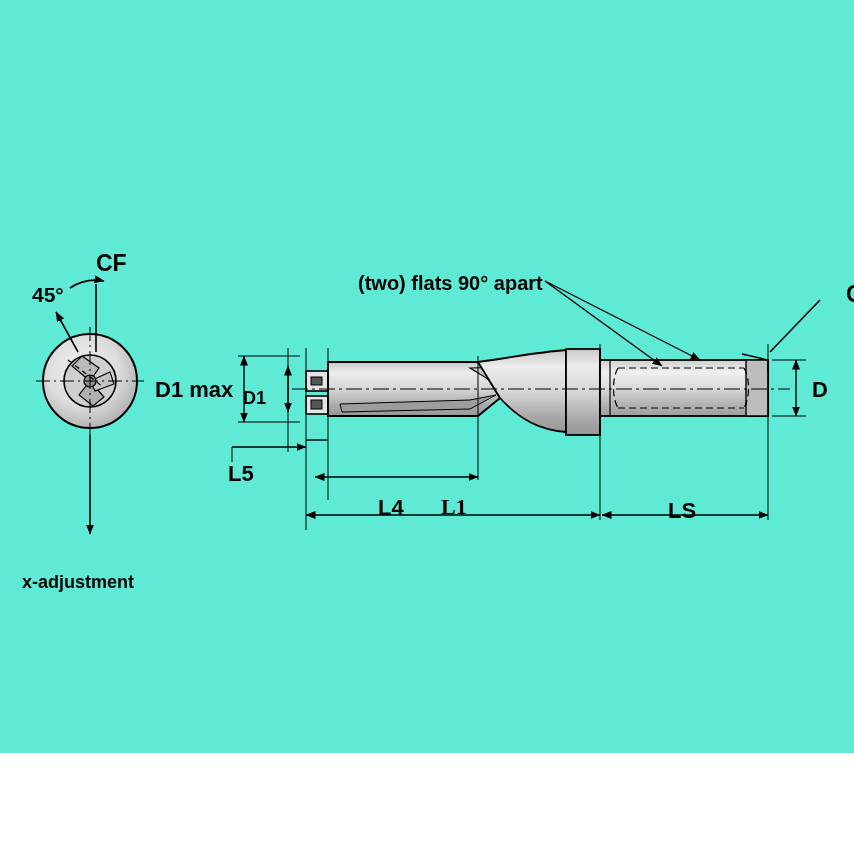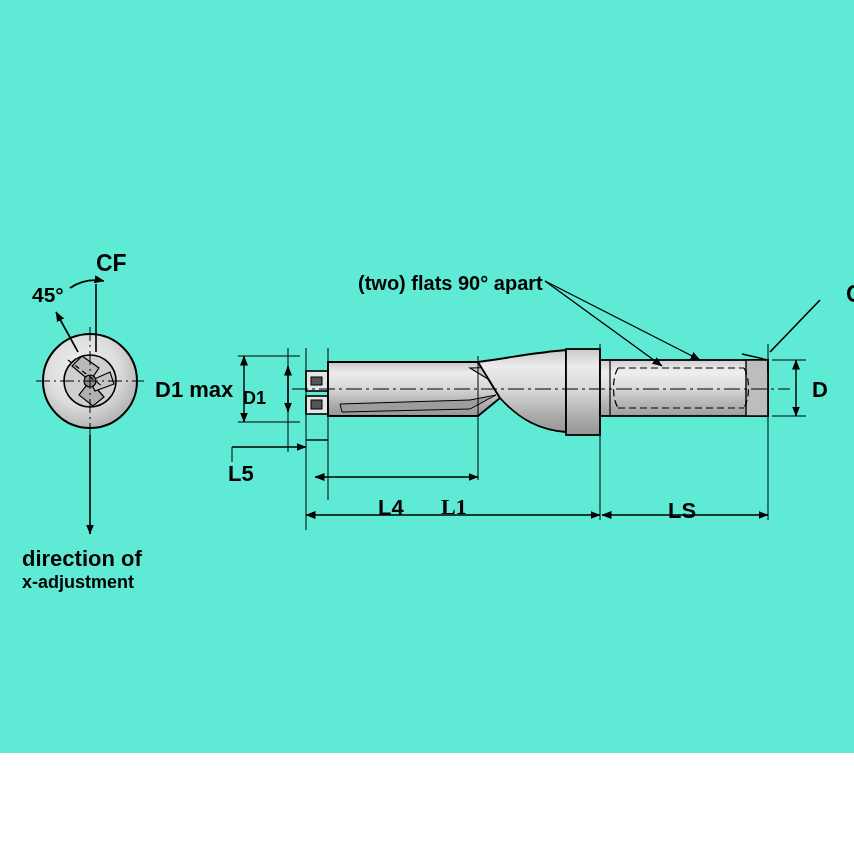--- a/index.html
+++ b/index.html
@@ -149,21 +149,20 @@
       <line x1="306" y1="515" x2="600" y2="515" stroke="#000" stroke-width="1.4" marker-start="url(#arrowStart)" marker-end="url(#arrowEnd)"></line>
 
       <line x1="602" y1="515" x2="768" y2="515" stroke="#000" stroke-width="1.4" marker-start="url(#arrowStart)" marker-end="url(#arrowEnd)"></line>
     </g>
   </svg>
 
   <div class="lbl" style="left:96px; top:250px; font-size:23px;">CF</div>
 
   <div class="lbl" style="left:32px; top:283px; font-size:21px;">45°</div>
 
-  <div class="lbl" style="left:22px; top:546px; font-size:22px;">direction of</div>
   <div class="lbl" style="left:22px; top:572px; font-size:18px;">x-adjustment</div>
 
   <div class="lbl" style="left:358px; top:272px; font-size:20px;">(two) flats 90° apart</div>
 
   <div class="lbl" style="left:846px; top:281px; font-size:23px;">CS</div>
 
   <div class="lbl" style="left:155px; top:377px; font-size:22px;">D1 max</div>
 
   <div class="lbl" style="left:243px; top:388px; font-size:18px;">D1</div>
 

